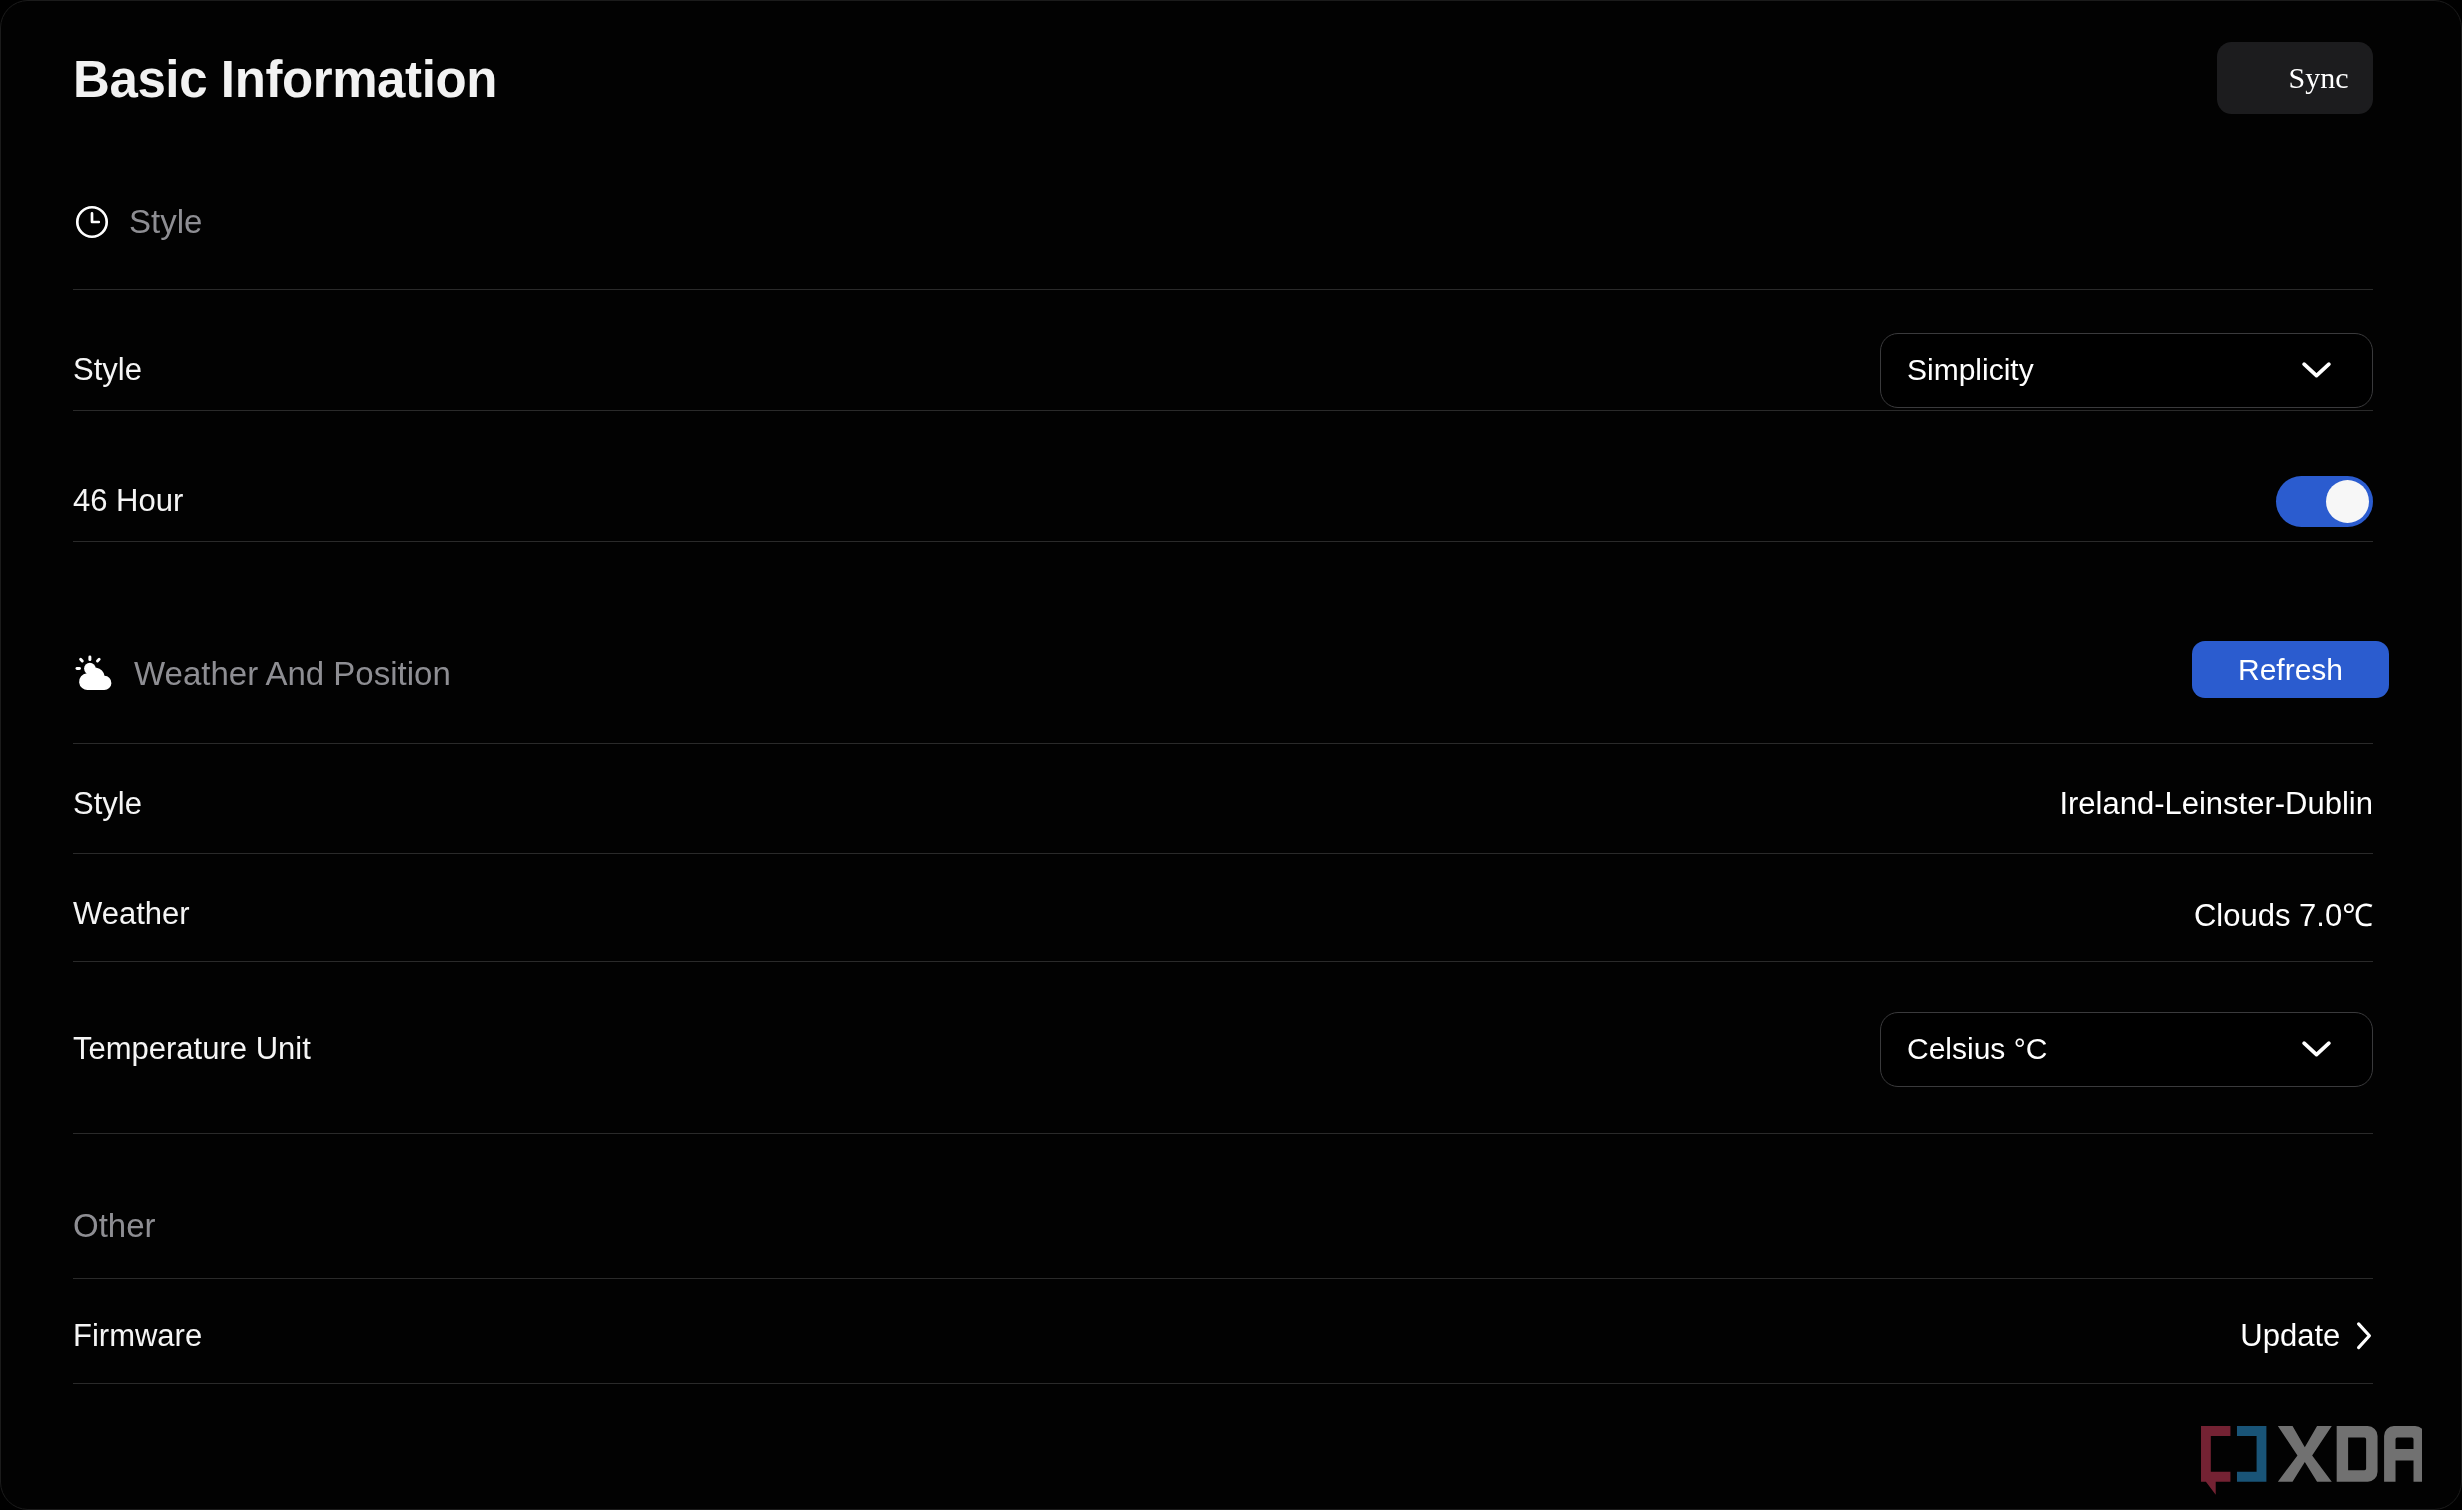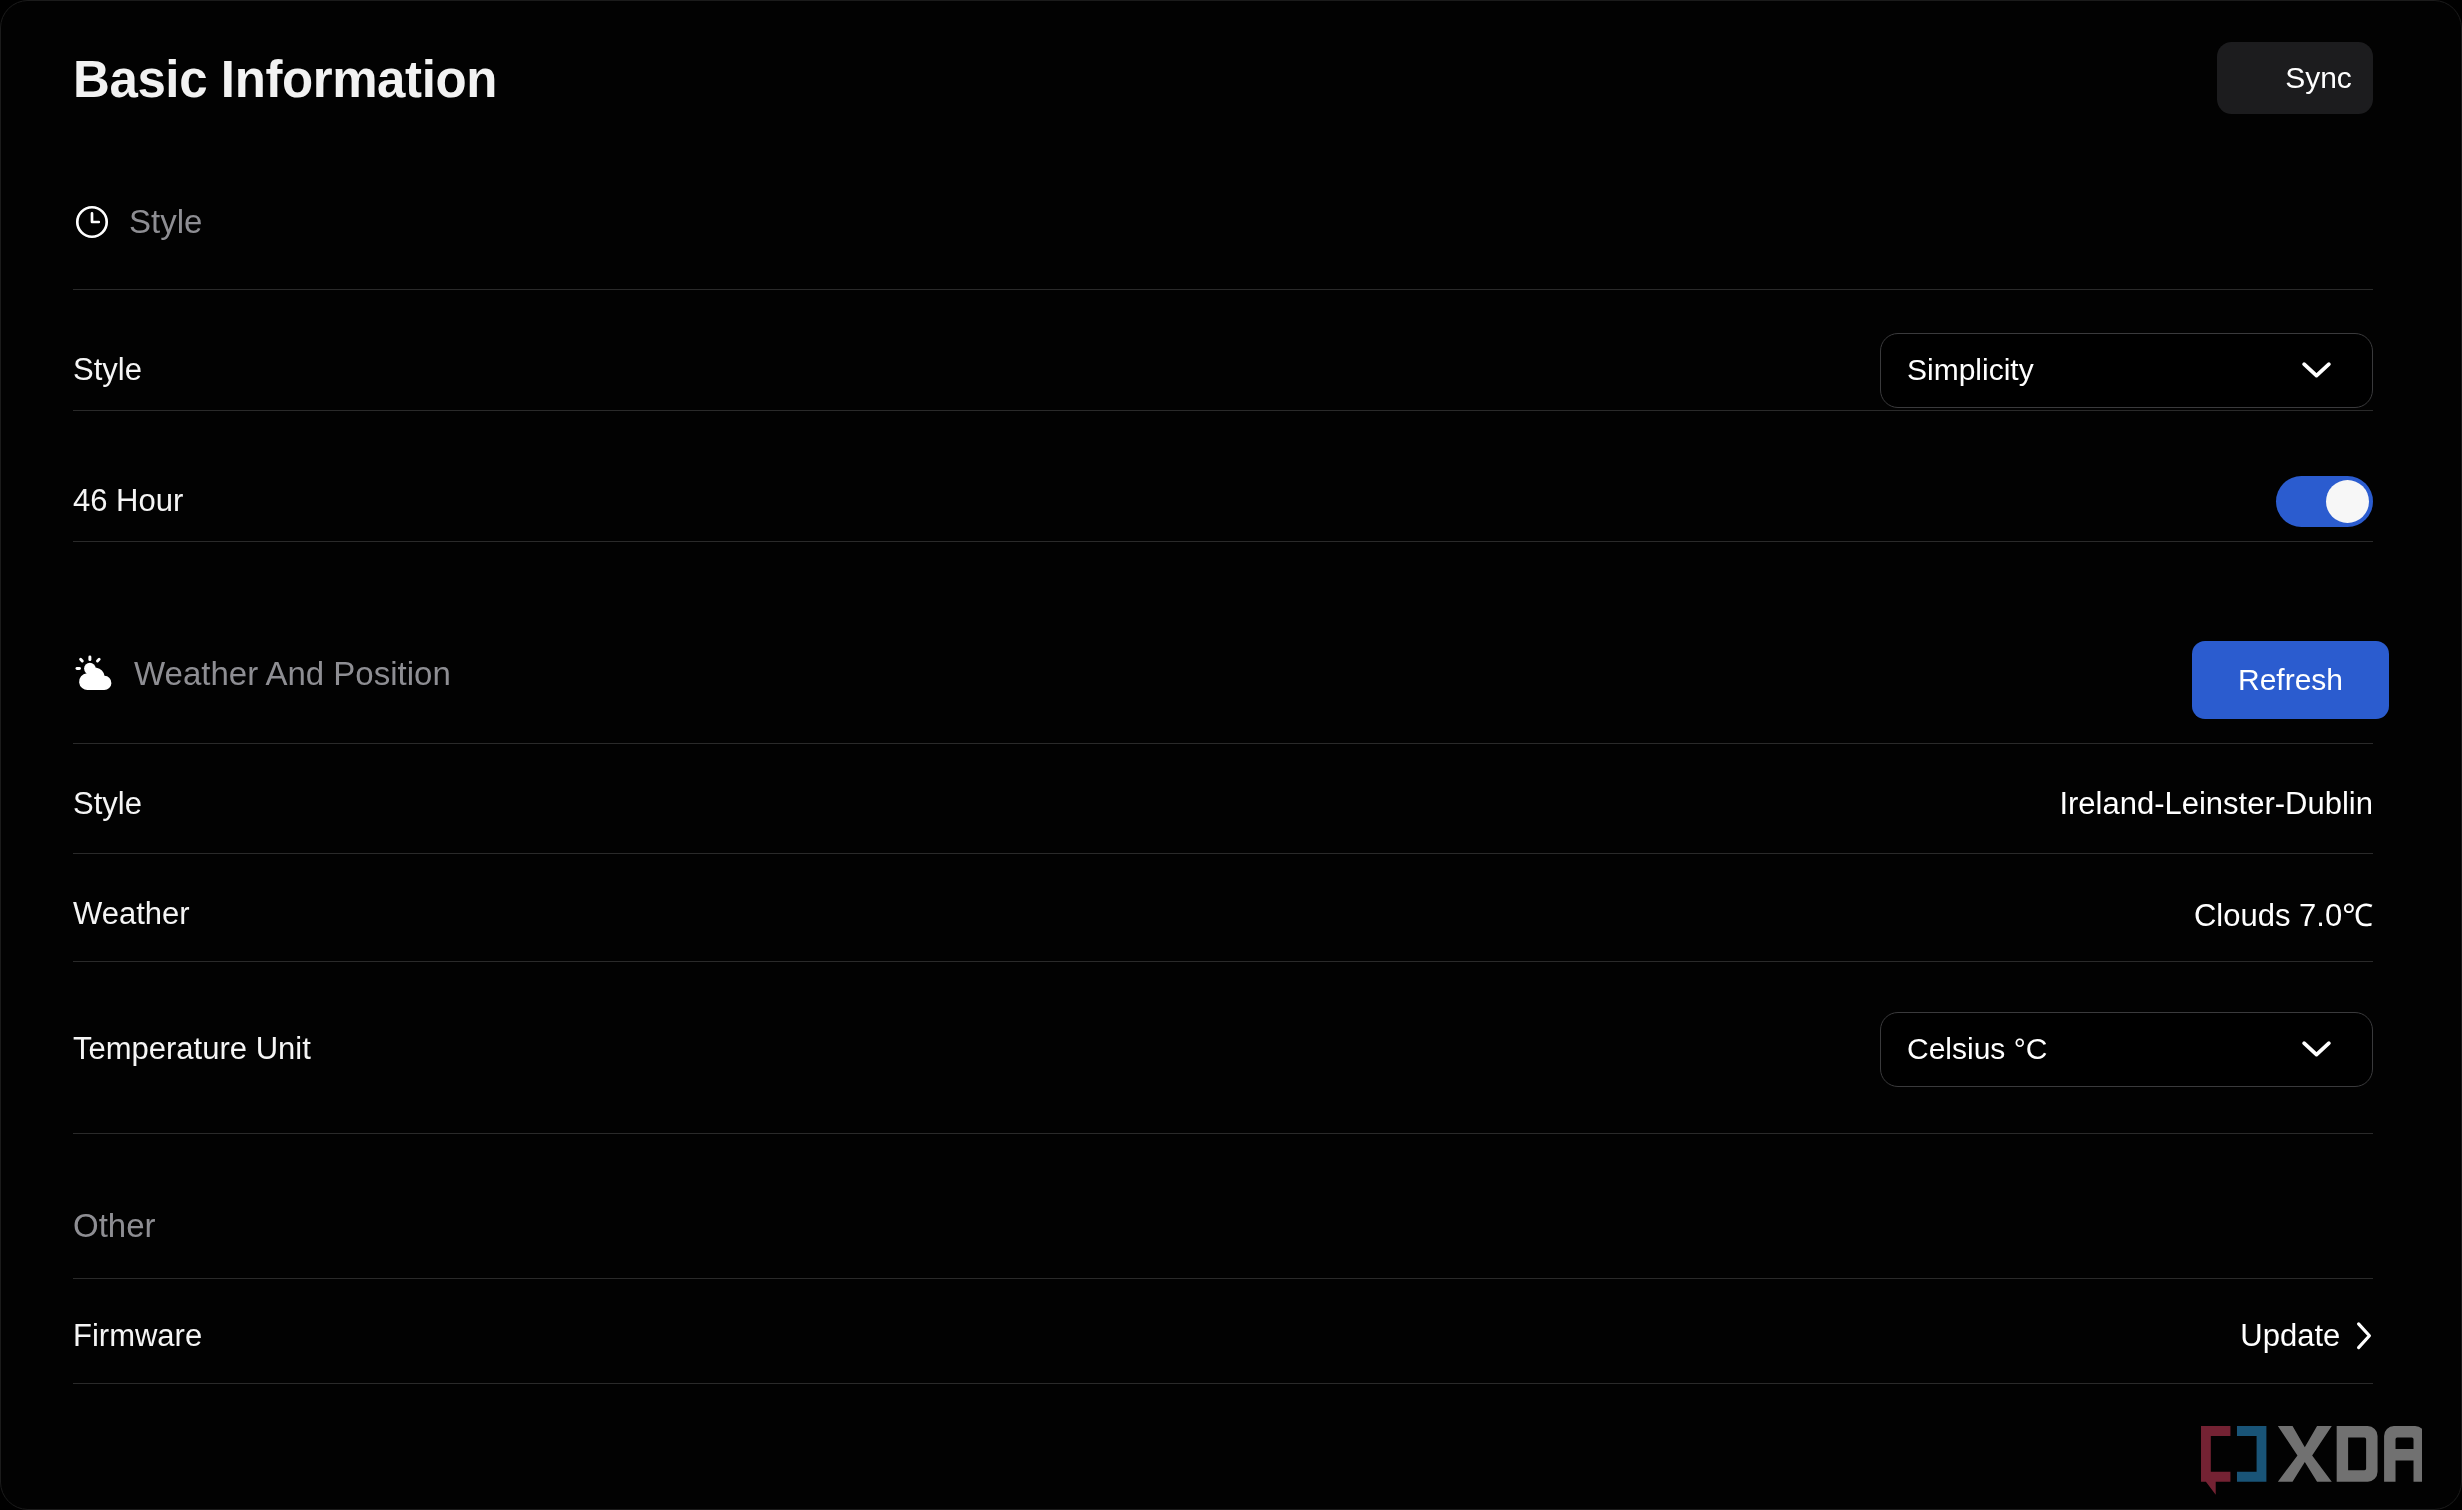--- a/index.html
+++ b/index.html
@@ -34,21 +34,21 @@
   }
   .sync-button {
     position:absolute;
     right:0; top:-9.8px;
     width:156px; height:72px;
     background:#1c1c1e;
     border:none;
     border-radius:14.7px;
     color:#ffffff;
     font-size:30px;
-    font-family:Liberation Sans, sans-serif;
+    font-family:Liberation Serif, serif;
     display:flex; align-items:center; justify-content:center;
     cursor:pointer;
     padding-left:47px;
   }
 
   
   .section-head {
     position:absolute;
     left:72px;
     display:flex;
@@ -62,21 +62,21 @@
     white-space:nowrap;
   }
   .section-head.time-head   { top:195px; }
   .section-head.weather-head{ top:647px; }
   .section-head.other-head  { top:1199px; left:72px; }
   .other-head .sec-label { color:#8e8e93; }
 
   .refresh-button {
     position:absolute;
     right:72px; top:640px;
-    width:197px; height:78px;
+    width:197px; height:57px;
     background:#2b5ccf;
     border:none;
     border-radius:13px;
     color:#ffffff;
     font-size:30px;
     font-family:"Liberation Sans", sans-serif;
     display:flex; align-items:center; justify-content:center;
     cursor:pointer;
   }
 

